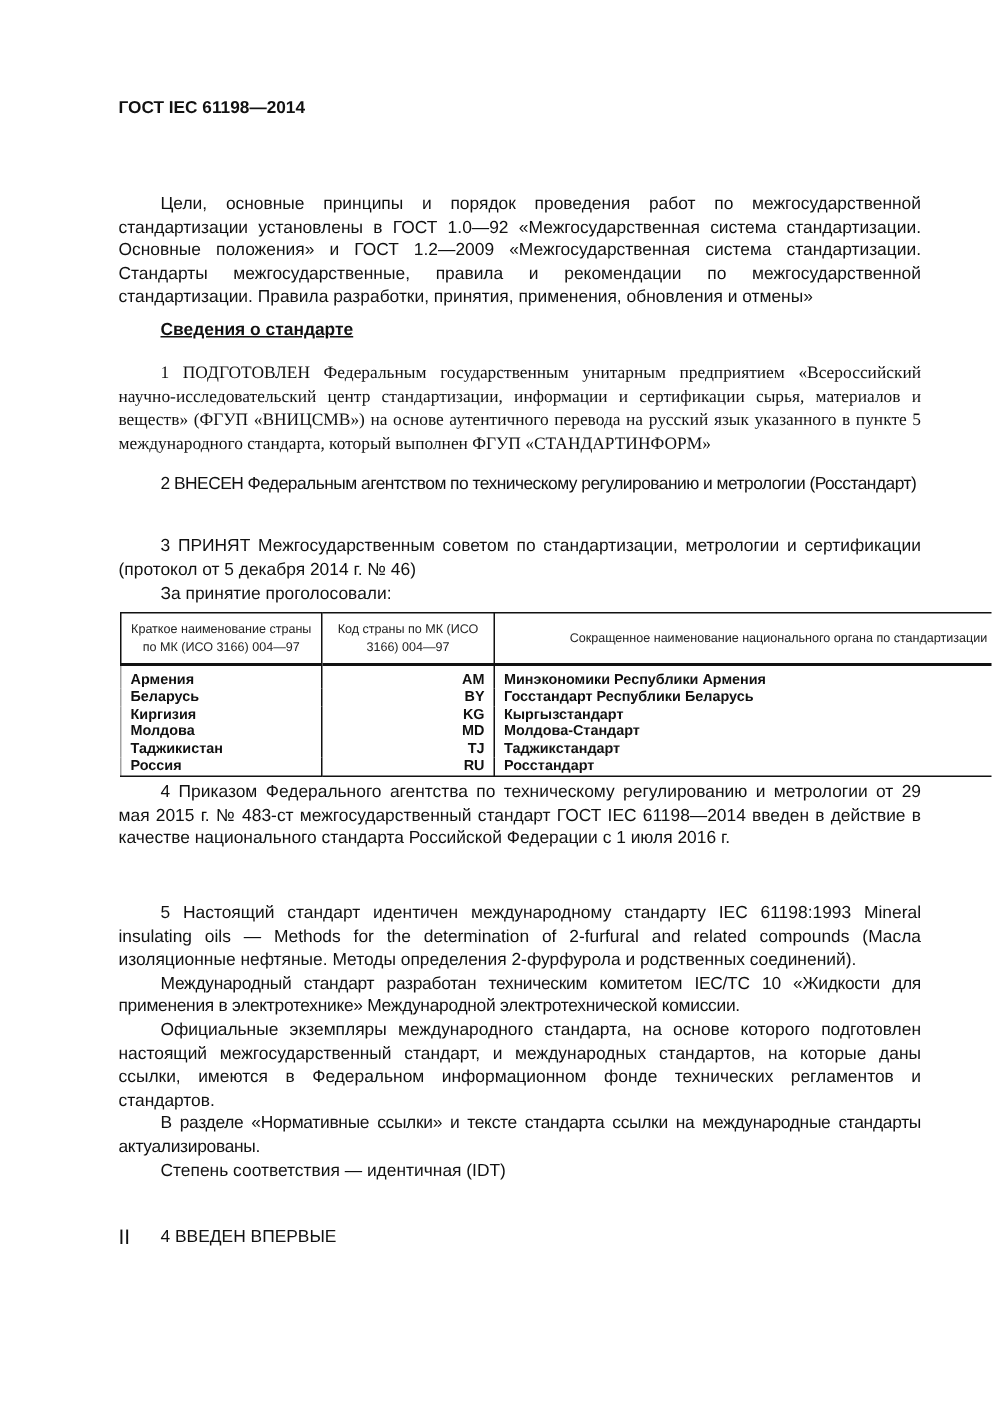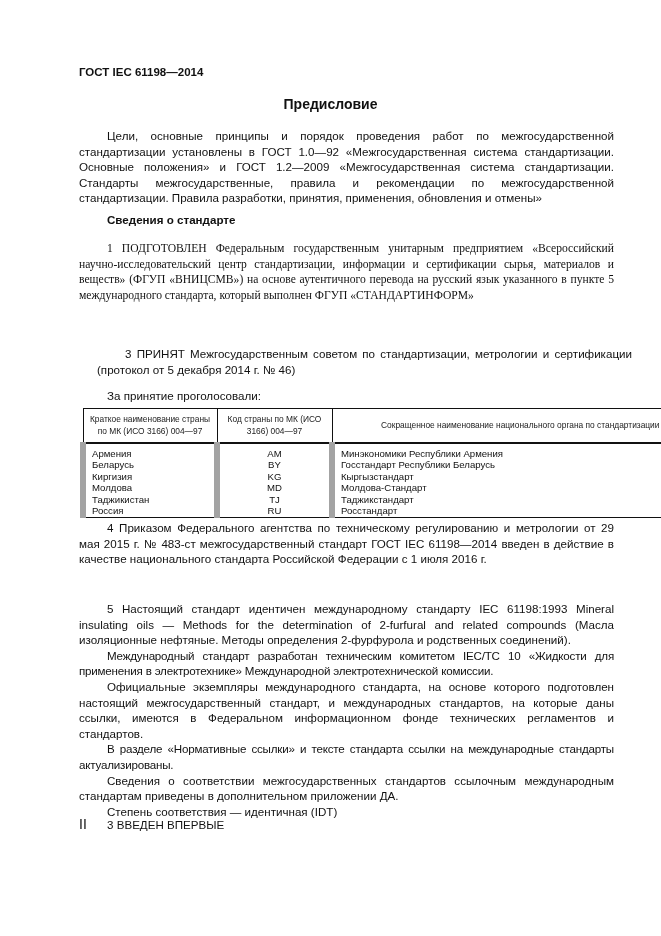--- a/index.html
+++ b/index.html
@@ -5,54 +5,56 @@
   html, body { margin: 0; padding: 0; background: #ffffff; }
   body { width: 661px; height: 936px; position: relative; overflow: hidden;
          font-family: "Liberation Sans", sans-serif; color: #111; }
   .page { position: absolute; left: 0; top: 0; width: 661px; height: 936px; }
   .hdr { position: absolute; left: 79px; top: 66px; font-size: 11.5px; font-weight: bold; }
   .title { position: absolute; left: 0; width: 661px; top: 96px; text-align: center;
            font-size: 14px; font-weight: bold; }
   .blk { position: absolute; left: 79px; width: 535px; font-size: 11.6px; line-height: 15.6px;
          text-align: justify; }
   .blk p { margin: 0; text-indent: 28px; }
-  .sub { font-weight: bold; }
+  .sub { font-weight: bold; text-decoration: underline; }
   table.vote { position: absolute; left: 80px; top: 408px; width: 610px; border-collapse: collapse;
                font-size: 9.6px; border-radius: 26px; }
   table.vote th { font-weight: normal; font-size: 8.4px; line-height: 12px; color: #222;
                   border: 1px solid #111; border-bottom: 2px solid #111; padding: 4px 2px 5px 2px;
                   text-align: center; vertical-align: middle; height: 24px; }
-  table.vote td { border-left: 6px solid #a3a3a3; border-right: 1px solid #111; padding: 0 6px;
-                  line-height: 11.4px; vertical-align: top; }
+  table.vote td { border-left: 1px solid #a3a3a3; border-right: 1px solid #111; padding: 0 6px;
+                  line-height: 11.4px; vertical-align: top; font-weight: bold; }
   table.vote tbody tr:first-child td { padding-top: 4px; }
   table.vote tbody tr:last-child td { border-bottom: 1px solid #111; padding-bottom: 1px; }
-  .c2 { text-align: center; }
+  .c2 { text-align: right; }
   .pagenum { position: absolute; left: 79px; top: 816px; font-size: 14px; }
 </style>
 </head>
 <body>
 
 <div class="page">
   <div class="hdr">ГОСТ IEC 61198—2014</div>
-  <div class="title">Предисловие</div>
 
   <div class="blk" style="top:128px;">
     <p>Цели, основные принципы и порядок проведения работ по межгосударственной стандартизации установлены в ГОСТ 1.0—92 «Межгосударственная система стандартизации. Основные положения» и ГОСТ 1.2—2009 «Межгосударственная система стандартизации. Стандарты межгосударственные, правила и рекомендации по межгосударственной стандартизации. Правила разработки, принятия, применения, обновления и отмены»</p>
   </div>
 
   <div class="blk" style="top:212px;">
     <p class="sub">Сведения о стандарте</p>
   </div>
 
   <div class="blk" style="top:241px;font-family:Liberation Serif, serif;">
     <p>1 ПОДГОТОВЛЕН Федеральным государственным унитарным предприятием «Всероссийский научно-исследовательский центр стандартизации, информации и сертификации сырья, материалов и веществ» (ФГУП «ВНИЦСМВ») на основе аутентичного перевода на русский язык указанного в пункте 5 международного стандарта, который выполнен ФГУП «СТАНДАРТИНФОРМ»</p>
   </div>
 
+  <div class="blk" style="top:315px; letter-spacing:-0.35px;">
+    <p>2 ВНЕСЕН Федеральным агентством по техническому регулированию и метрологии (Росстандарт)</p>
+  </div>
 
-  <div class="blk" style="top:346px;margin-left:18px;">
+  <div class="blk" style="top:356px;">
     <p>3 ПРИНЯТ Межгосударственным советом по стандартизации, метрологии и сертификации (протокол от 5 декабря 2014 г. № 46)</p>
   </div>
 
   <div class="blk" style="top:388px;">
     <p>За принятие проголосовали:</p>
   </div>
 
   <table class="vote">
     <colgroup>
         <col style="width:134px">
@@ -102,22 +104,21 @@
 
   <div class="blk" style="top:520px;">
     <p>4 Приказом Федерального агентства по техническому регулированию и метрологии от 29 мая 2015 г. № 483-ст межгосударственный стандарт ГОСТ IEC 61198—2014 введен в действие в качестве национального стандарта Российской Федерации с 1 июля 2016 г.</p>
   </div>
 
   <div class="blk" style="top:601px;">
     <p>5 Настоящий стандарт идентичен международному стандарту IEC 61198:1993 Mineral insulating oils — Methods for the determination of 2-furfural and related compounds (Масла изоляционные нефтяные. Методы определения 2-фурфурола и родственных соединений).</p>
     <p style="letter-spacing:-0.2px;">Международный стандарт разработан техническим комитетом IEC/TC 10 «Жидкости для применения в электротехнике» Международной электротехнической комиссии.</p>
     <p>Официальные экземпляры международного стандарта, на основе которого подготовлен настоящий межгосударственный стандарт, и международных стандартов, на которые даны ссылки, имеются в Федеральном информационном фонде технических регламентов и стандартов.</p>
     <p style="letter-spacing:-0.2px;">В разделе «Нормативные ссылки» и тексте стандарта ссылки на международные стандарты актуализированы.</p>
-    <p>Сведения о соответствии межгосударственных стандартов ссылочным международным стандартам приведены в дополнительном приложении ДА.</p>
     <p>Степень соответствия — идентичная (IDT)</p>
   </div>
 
   <div class="blk" style="top:817px;">
-    <p>3 ВВЕДЕН ВПЕРВЫЕ</p>
+    <p>4 ВВЕДЕН ВПЕРВЫЕ</p>
   </div>
 
   <div class="pagenum">II</div>
 </div>
 
 </body></html>

